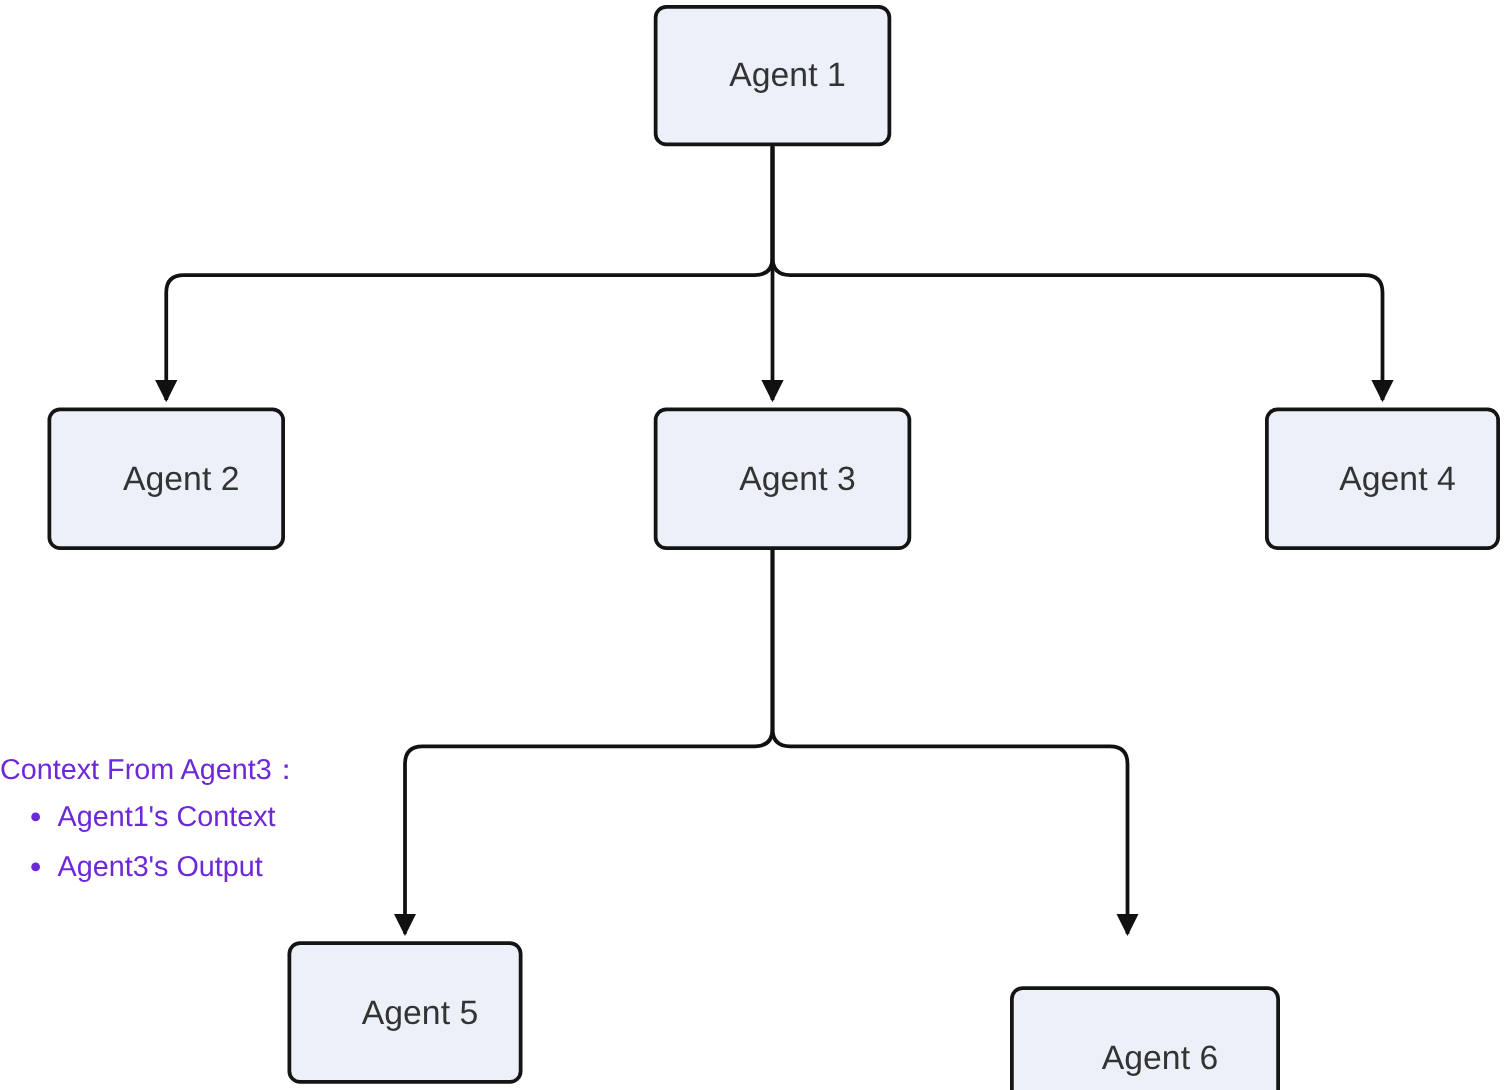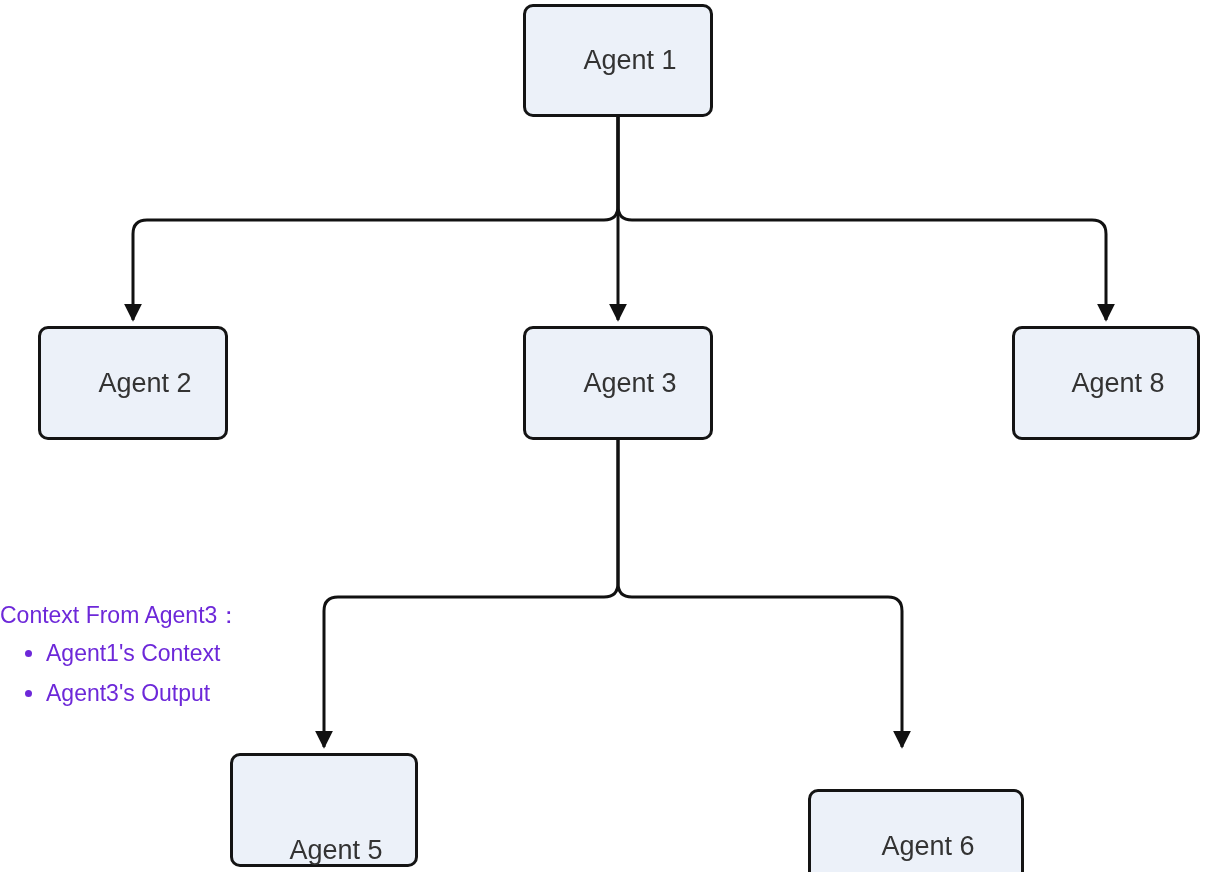--- a/index.html
+++ b/index.html
@@ -43,23 +43,23 @@
     border: 3.5px solid var(--node-border);
     border-radius: 10px;
     color: var(--text-color);
     font-size: 27px;
     line-height: 1;
     text-align: center;
     padding-left: 24px;
   }
   .node-agent1 { left: 523px; top: 4px;   width: 190px; height: 113px; }
   .node-agent2 { left: 38px;  top: 326px; width: 190px; height: 114px; align-items: center; }
-  .node-agent3 { left: 523px; top: 326px; width: 190px; height: 114px; }
+  .node-agent3 { left: 523px; top: 326px; width: 206px; height: 114px; }
   .node-agent4 { left: 1012px;top: 326px; width: 188px; height: 114px; }
-  .node-agent5 { left: 230px; top: 753px; width: 188px; height: 114px; align-items: flex-end; }
+  .node-agent5 { left: 230px; top: 753px; width: 188px; height: 114px; }
   .node-agent6 { left: 808px; top: 753px; width: 216px; height: 114px; margin-top: 36px; }
   .annotation {
     position: absolute;
     left: 0px;
     top: 599px;
     color: #6d28d9;
     font-size: 23px;
   }
   .annotation .annotation-title {
     line-height: 32px;
@@ -96,21 +96,21 @@
   <div class="node node-agent1">
     <span>Agent 1</span>
   </div>
   <div class="node node-agent2">
     <span>Agent 2</span>
   </div>
   <div class="node node-agent3">
     <span>Agent 3</span>
   </div>
   <div class="node node-agent4">
-    <span>Agent 8</span>
+    <span>Agent 4</span>
   </div>
   <div class="node node-agent5">
     <span>Agent 5</span>
   </div>
   <div class="node node-agent6">
     <span>Agent 6</span>
   </div>
 
   <div class="annotation">
     <div class="annotation-title">Context From Agent3：</div>

